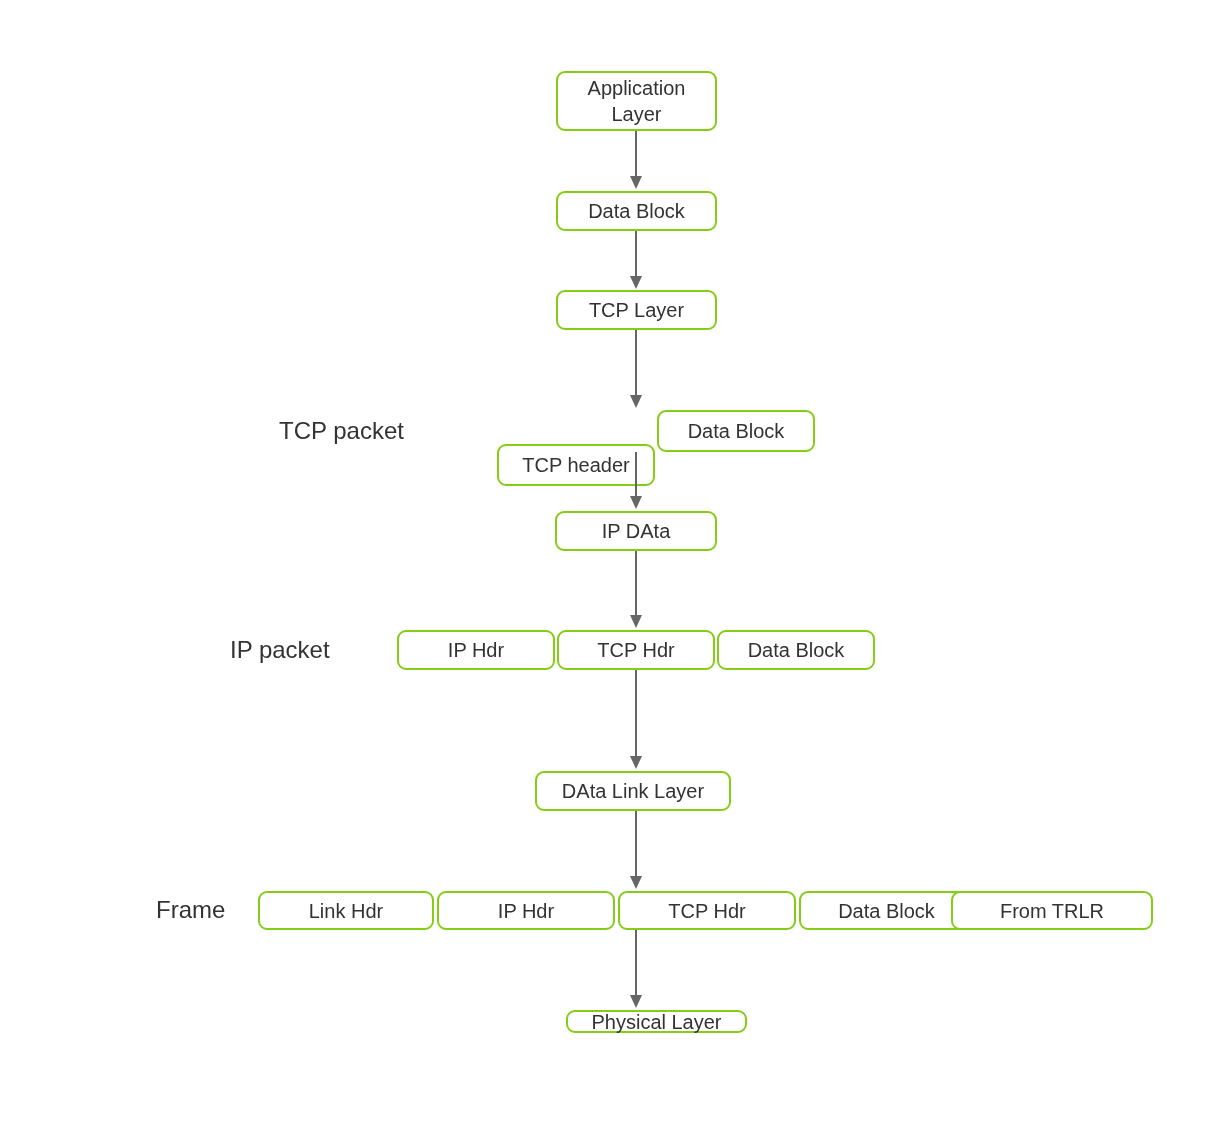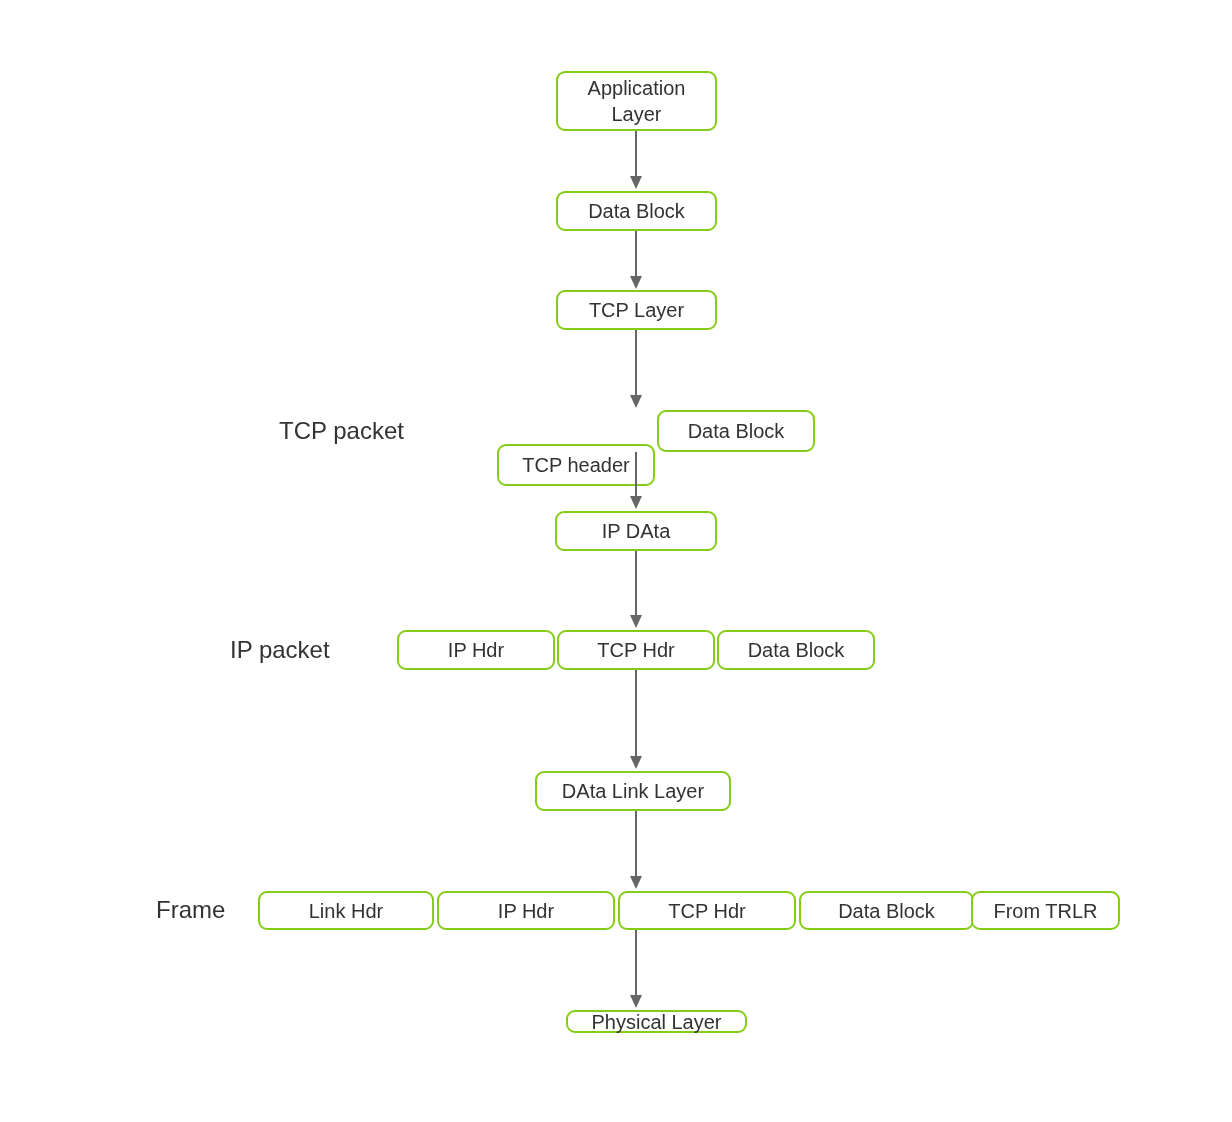--- a/index.html
+++ b/index.html
@@ -89,19 +89,19 @@
 
   <div class="node" style="left:535px;top:771px;width:196px;height:40px;padding-left:8px;">DAta Link Layer</div>
 
   <div class="varrow" style="left:630px;top:811px;height:78px;"></div>
 
   <div class="row-label" style="left:156px;top:898px;">Frame</div>
   <div class="node" style="left:258px;top:891px;width:176px;height:39px;">Link Hdr</div>
   <div class="node" style="left:437px;top:891px;width:178px;height:39px;">IP Hdr</div>
   <div class="node" style="left:618px;top:891px;width:178px;height:39px;">TCP Hdr</div>
   <div class="node" style="left:799px;top:891px;width:175px;height:39px;">Data Block</div>
-  <div class="node" style="left:971px;top:891px;width:149px;height:39px;">From TRLR</div>
+  <div class="node" style="left:951px;top:891px;width:202px;height:39px;">From TRLR</div>
 
   <div class="varrow" style="left:630px;top:930px;height:78px;"></div>
 
   <div class="node" style="left:566px;top:1010px;width:181px;height:23px;">Physical Layer</div>
 
 </div>
 
 </body></html>

